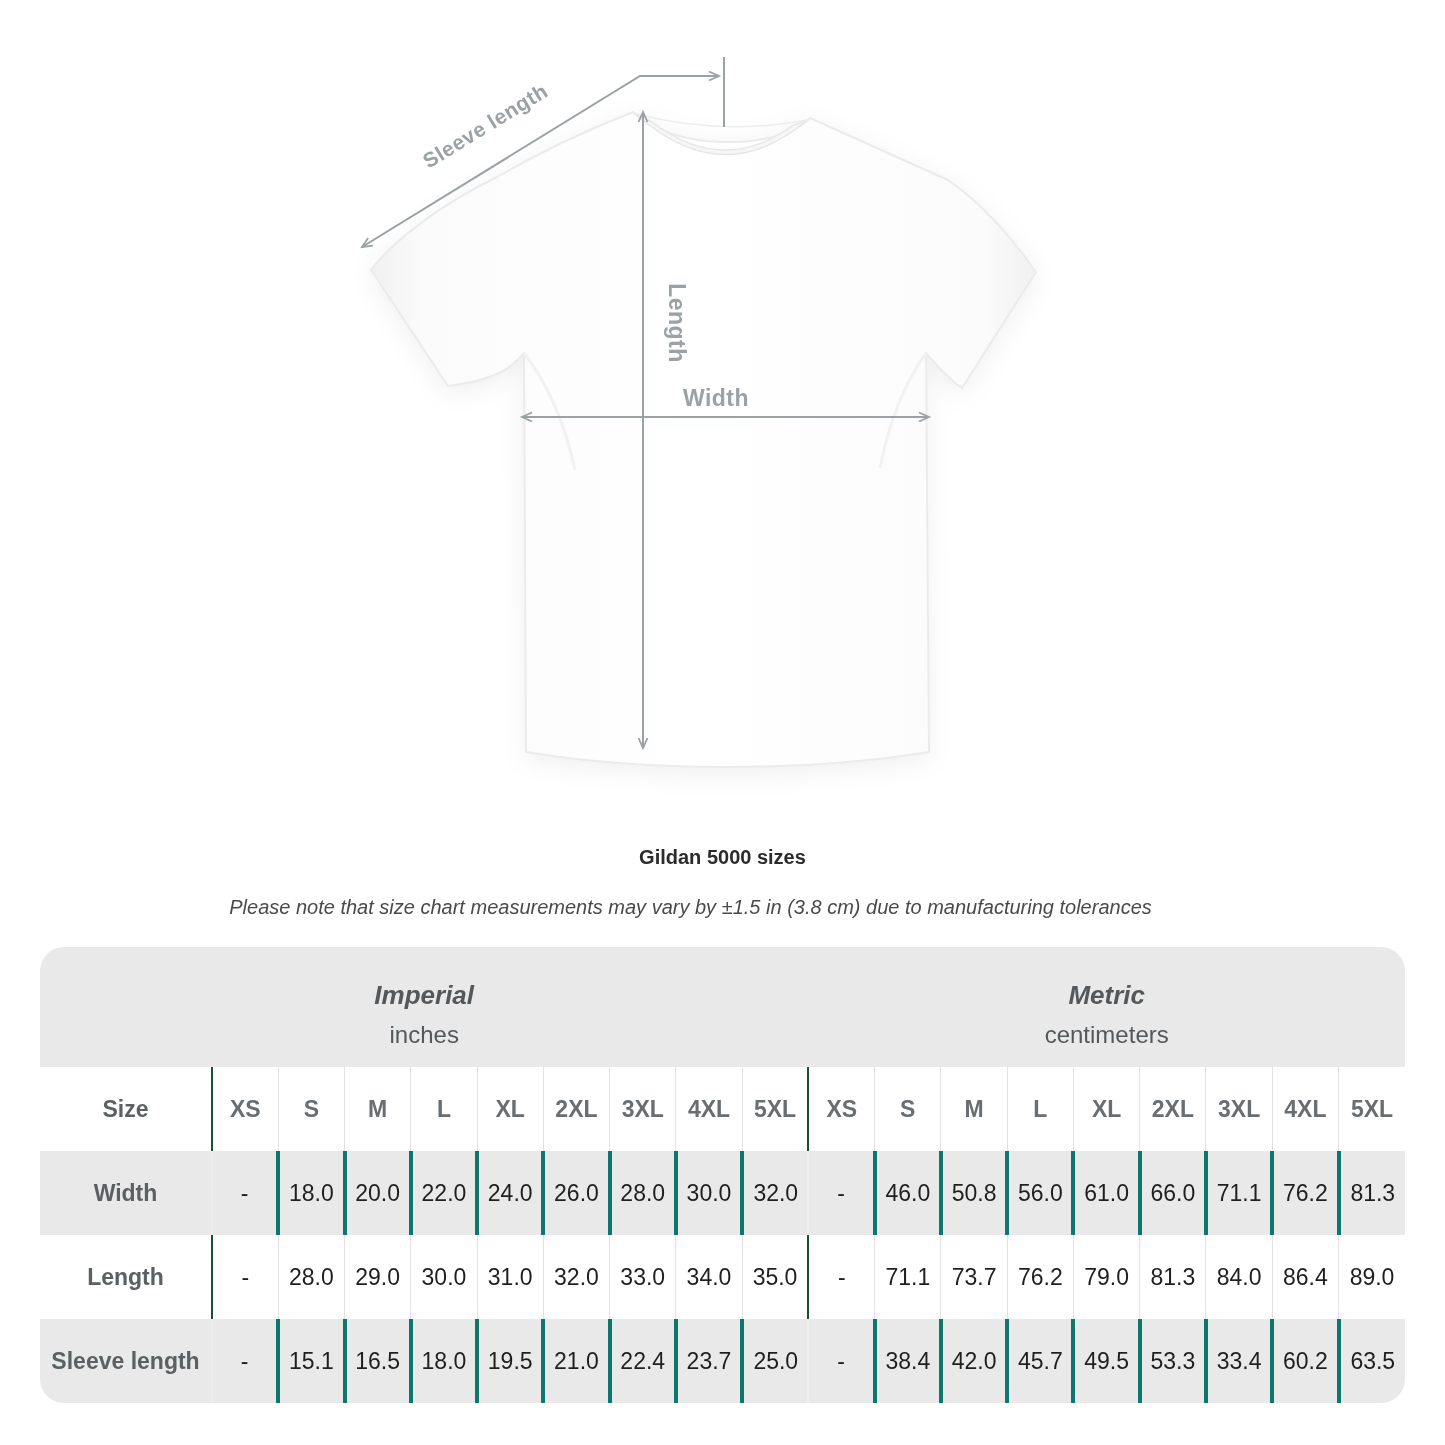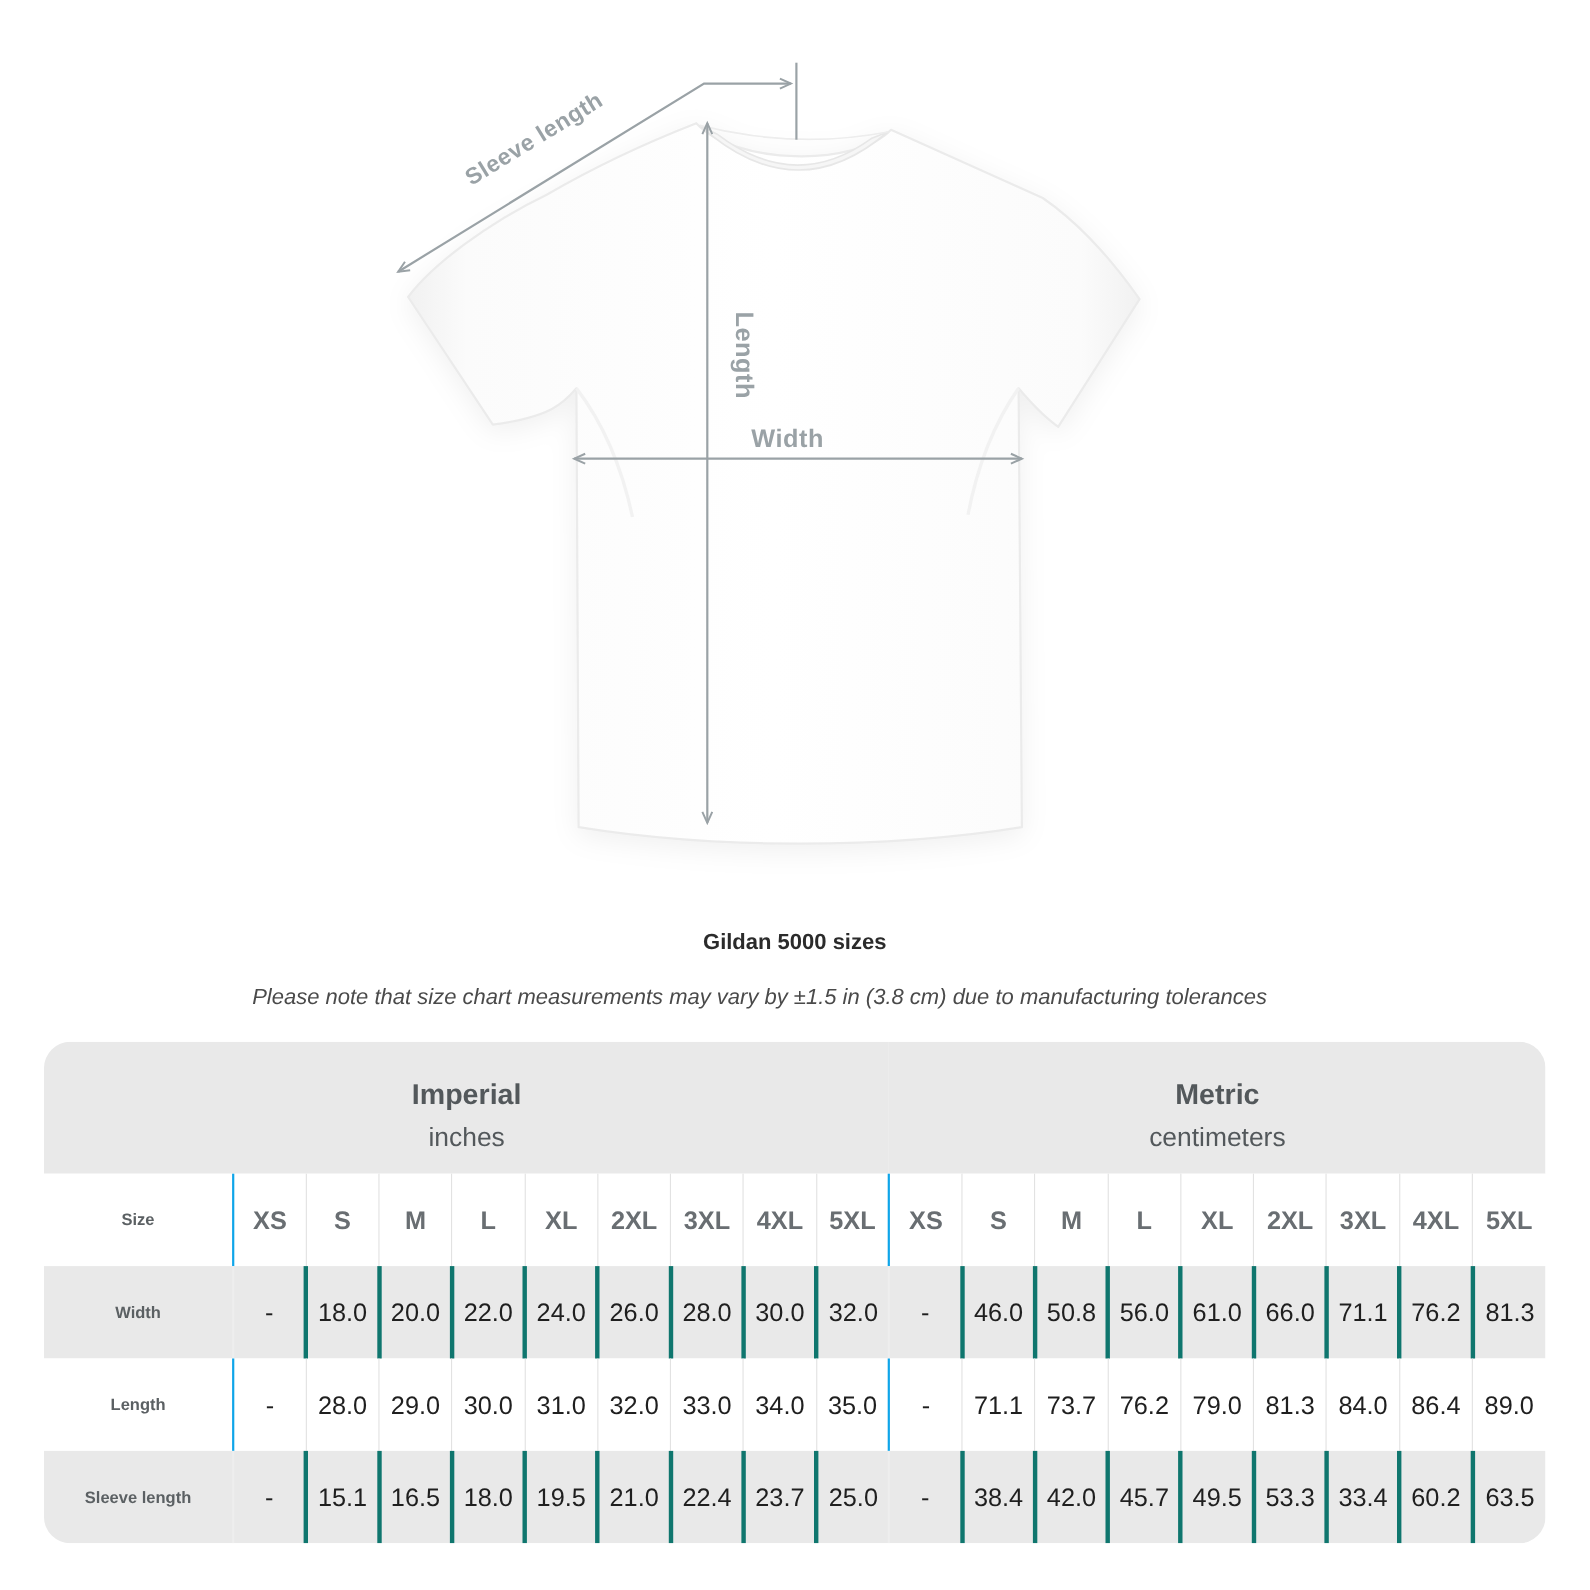--- a/index.html
+++ b/index.html
@@ -29,33 +29,33 @@
   }
   .size-table td,.size-table th{
     text-align:center;vertical-align:middle;padding:0;
   }
   tr.banner-row{height:120px;}
   tr.data-row{height:84px;}
   .r-gray{background:#e9e9e9;}
   .r-white{background:#ffffff;}
   .banner-cell{background:#e9e9e9;}
   .banner-main{
-    font-size:26px;font-weight:bold;color:#53585b;
+    font-size:26px;font-weight:bold;font-style:italic;color:#53585b;
     display:block;margin-top:14px;
   }
   .banner-sub{
     font-size:24px;color:#53585b;display:block;margin-top:10px;
   }
-  .label-cell{font-size:15px;font-weight:bold;color:#5b6063;}
+  .label-cell{font-size:23px;font-weight:bold;color:#5b6063;}
   .size-head{font-size:23px;font-weight:bold;color:#696e72;}
   .value-cell{font-size:23px;font-weight:normal;color:#1f1f1f;}
   
   .r-white .sep{border-left:1px solid #e2e2e2;}
   .r-gray  .sep{border-left:4px solid #0f766e;}
-  .r-white .sep-strong{border-left:2px solid #0ea5e9;}
+  .r-white .sep-strong{border-left:2px solid #14532d;}
   .r-gray  .sep-strong{border-left:2px solid #eeeeee;}
 </style>
 </head>
 <body>
 
 <svg class="diagram-svg" width="1445" height="835" viewBox="0 0 1445 835">
   <defs>
     <marker id="arrowhead" markerWidth="16" markerHeight="16" refX="12" refY="6" orient="auto-start-reverse" markerUnits="userSpaceOnUse">
       <path d="M2,1.5 L12,6 L2,10.5" fill="none" stroke="#9aa2a6" stroke-width="1.8"></path>
     </marker>

